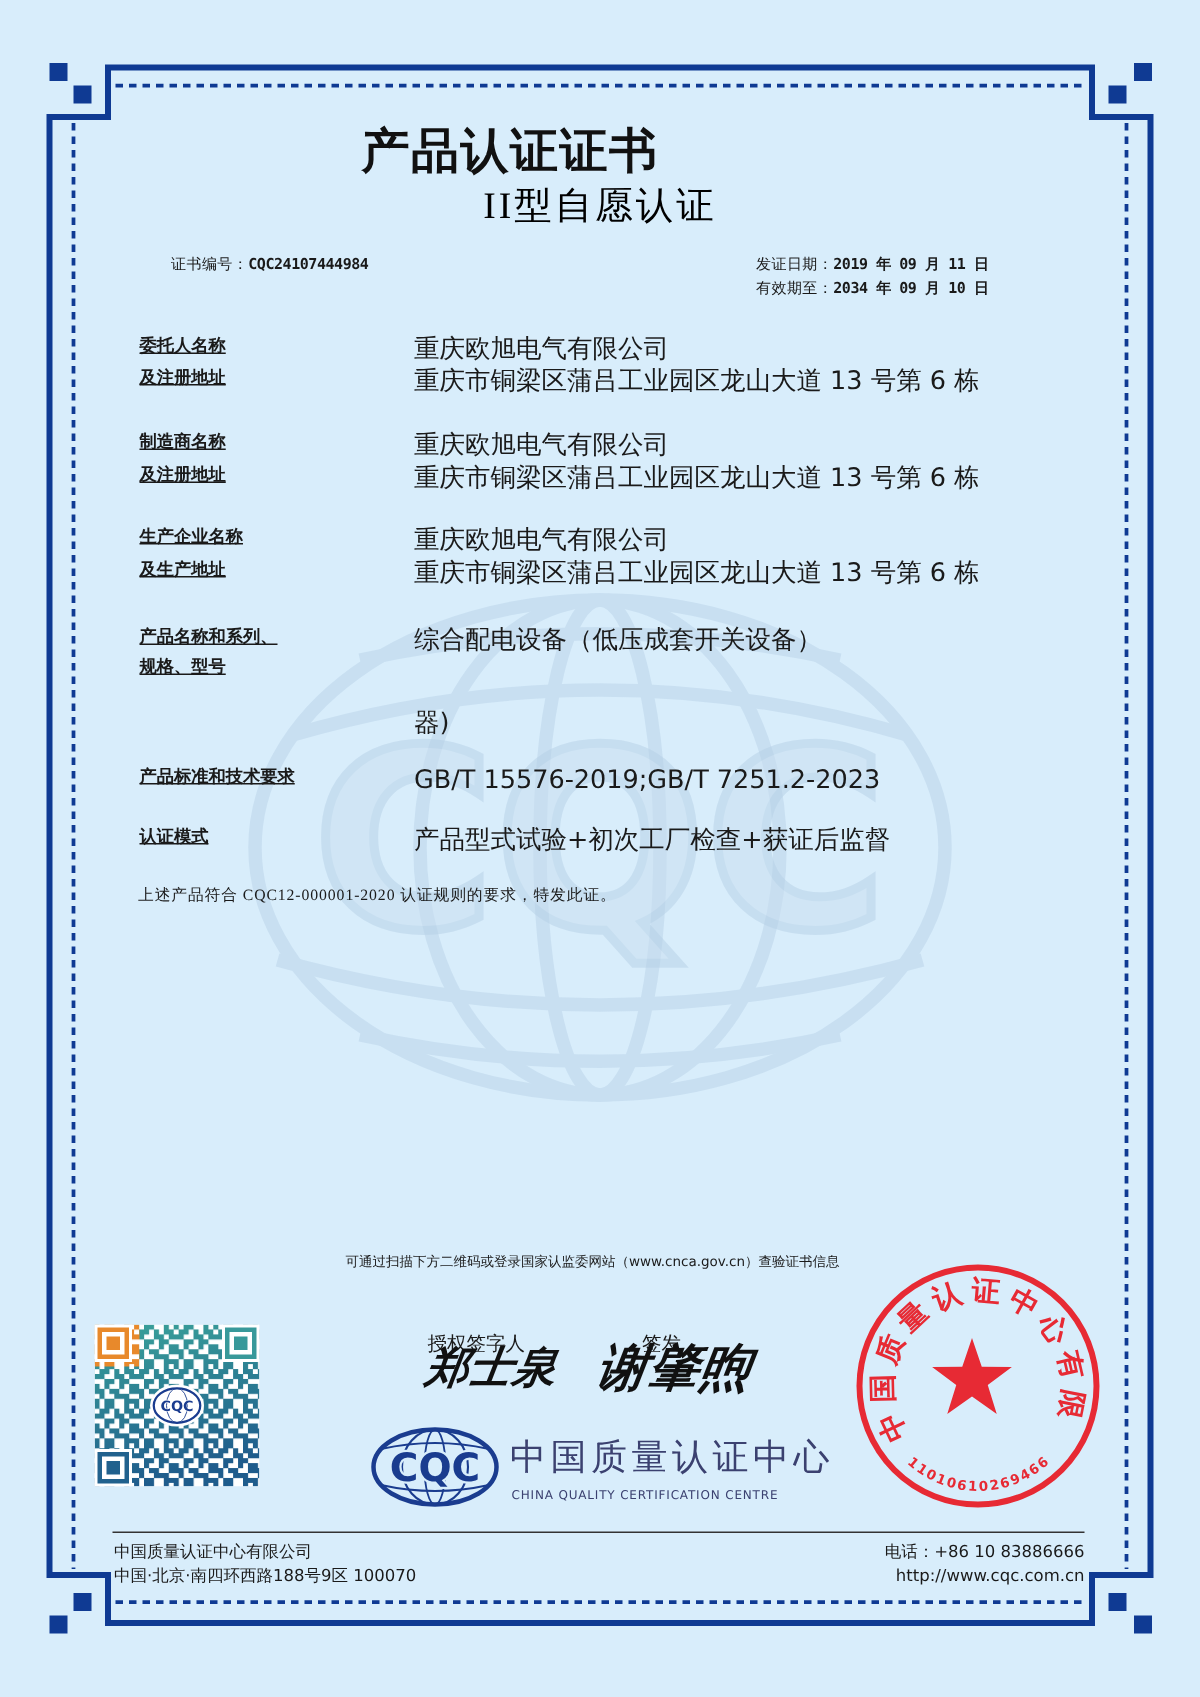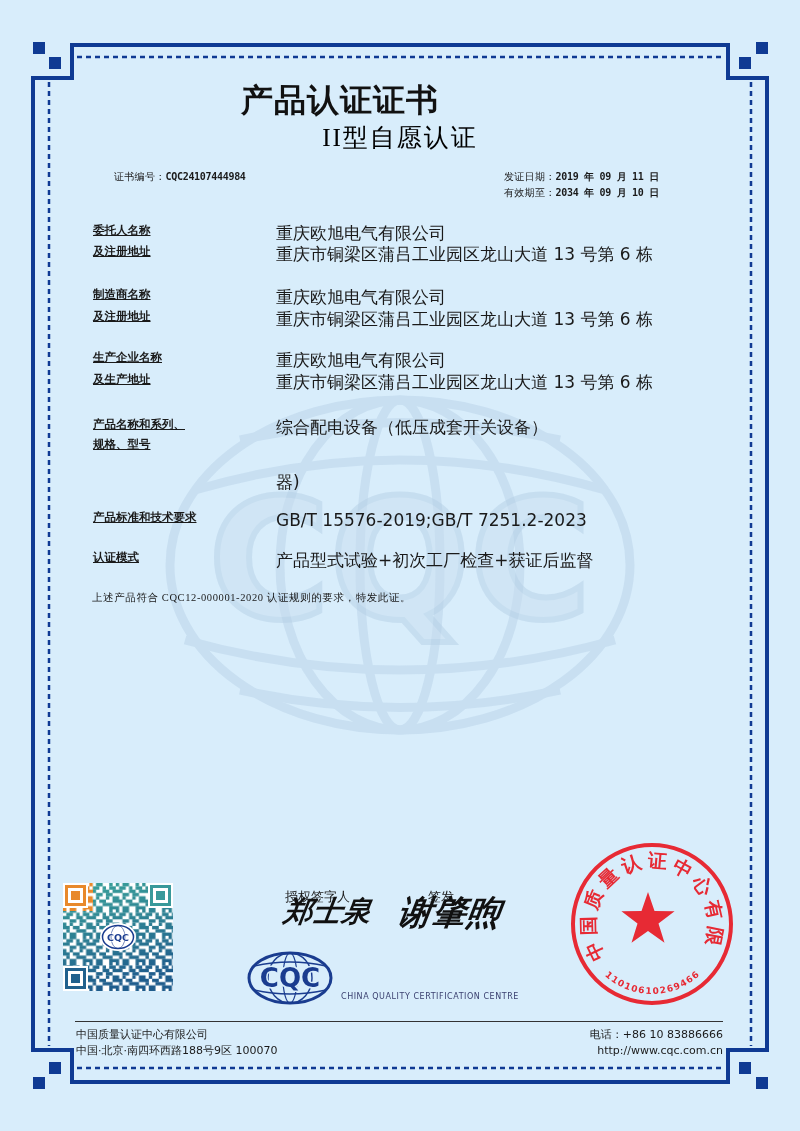--- a/index.html
+++ b/index.html
@@ -93,20 +93,21 @@
     <div class="t value" style="top:473px">器)</div>
 
     <div class="t label" style="top:511px">产品标准和技术要求</div>
     <div class="t value" style="top:511px">GB/T 15576-2019;GB/T 7251.2-2023</div>
 
     <div class="t label" style="top:551px">认证模式</div>
     <div class="t value" style="top:551px">产品型式试验+初次工厂检查+获证后监督</div>
 
     <div class="t stmt" style="top:592px">上述产品符合 CQC12-000001-2020 认证规则的要求，特发此证。</div>
 
+    <div class="t note">可通过扫描下方二维码或登录国家认监委网站（www.cnca.gov.cn）查验证书信息</div>
 
     <svg style="position:absolute;left:63px;top:883px" width="110" height="108" viewBox="0 0 110 108">
       <defs>
         <pattern id="qrp" patternUnits="userSpaceOnUse" width="26.4" height="26.4">
           <g fill="#fff">
             <rect x="0" y="0" width="3.4" height="3.4"></rect>
               <rect x="6.6" y="0" width="6.7" height="3.4"></rect>
               <rect x="19.8" y="0" width="3.4" height="3.4"></rect>
             <rect x="3.3" y="3.3" width="6.7" height="3.4"></rect>
               <rect x="13.2" y="3.3" width="3.4" height="3.4"></rect>
@@ -177,20 +178,21 @@
     <svg style="position:absolute;left:246px;top:950px" width="90" height="56" viewBox="0 0 90 56">
       <g fill="none" stroke="#1a3c8f">
         <ellipse cx="44" cy="28" rx="41" ry="25" stroke-width="3"></ellipse>
         <ellipse cx="44" cy="28" rx="22" ry="25" stroke-width="1.4"></ellipse>
         <ellipse cx="44" cy="28" rx="7" ry="25" stroke-width="1.2"></ellipse>
         <path d="M8 16 Q44 8 80 16" stroke-width="1.4"></path>
         <path d="M8 40 Q44 48 80 40" stroke-width="1.4"></path>
       </g>
       <text x="44" y="37" text-anchor="middle" font-family="DejaVu Sans, sans-serif" font-weight="bold" font-size="26" fill="#1a3c8f" stroke="#d8edfb" stroke-width="3" paint-order="stroke">CQC</text>
     </svg>
+    <div class="t logo-cn">中国质量认证中心</div>
     <div class="t logo-en">CHINA QUALITY CERTIFICATION CENTRE</div>
 
     <div class="footer-line"></div>
     <div class="t footer" style="left:76px;top:1029px">中国质量认证中心有限公司</div>
     <div class="t footer" style="left:76px;top:1045px">中国·北京·南四环西路188号9区  100070</div>
     <div class="t footer" style="right:77px;top:1029px">电话：+86 10 83886666</div>
     <div class="t footer" style="right:77px;top:1045px">http://www.cqc.com.cn</div>
   </div>
 
   <svg style="position:absolute;left:565px;top:838px;z-index:3;opacity:0.95" width="175" height="175" viewBox="0 0 175 175">

